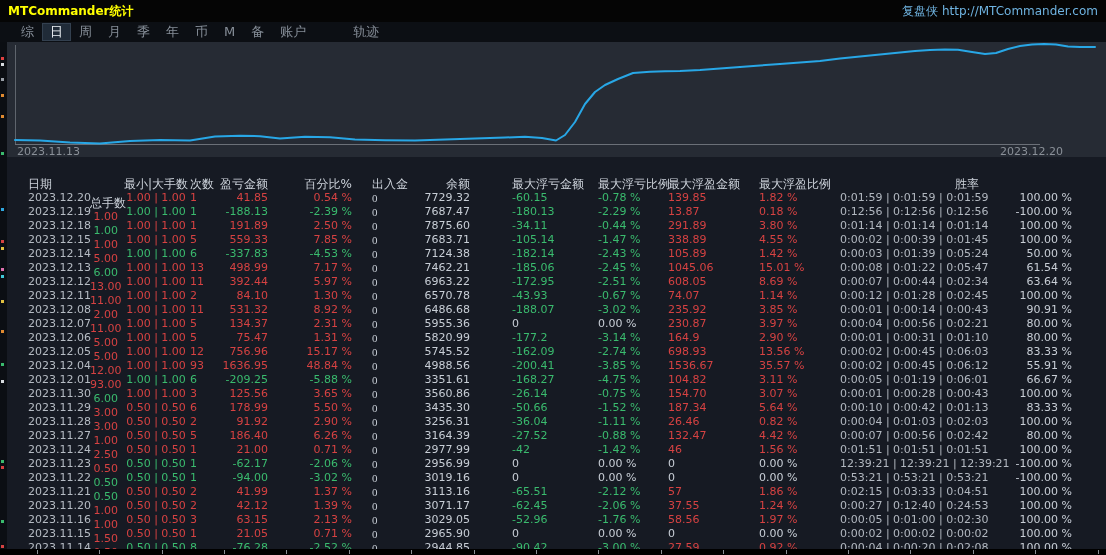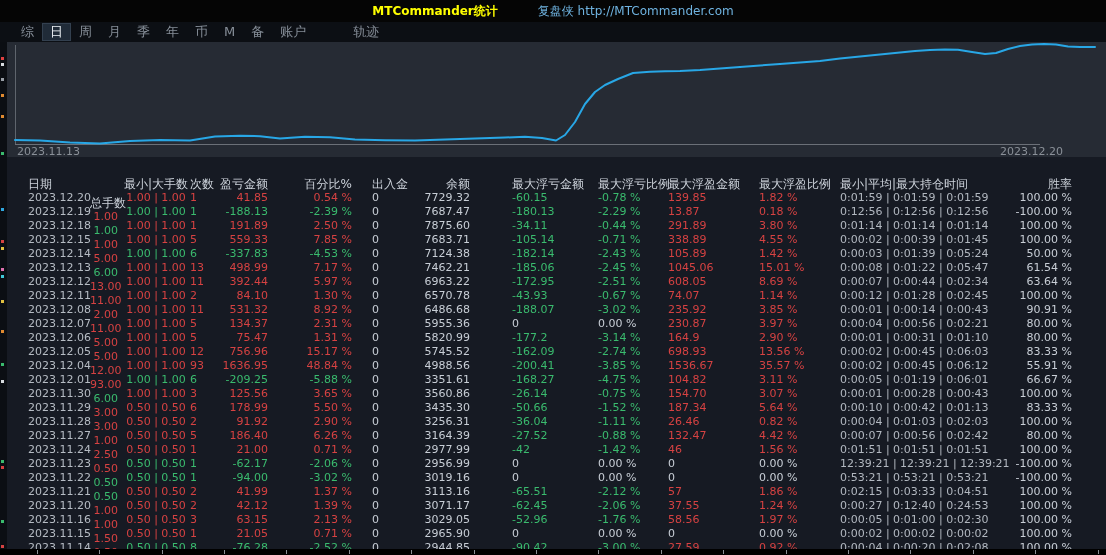--- a/index.html
+++ b/index.html
@@ -1,21 +1,21 @@
 <!DOCTYPE html>
 <html><head>
 <meta charset="utf-8">
 <style>
   html,body{margin:0;padding:0;background:#161a23;width:1106px;height:555px;overflow:hidden;
     font-family:"DejaVu Sans","Liberation Sans",sans-serif;}
   #app{position:relative;width:1106px;height:555px;background:#161a23;}
 
   
   .titlebar{position:absolute;top:0;left:0;width:1106px;height:22px;background:#050505;
-    display:flex;align-items:center;justify-content:center;box-sizing:border-box;padding:0 8px;gap:40px;}
+    display:flex;align-items:center;justify-content:space-between;box-sizing:border-box;padding:0 8px;gap:40px;}
   .title{color:#ffff00;font-size:12px;font-weight:bold;}
   .titlebar-right{color:#6fb3e0;font-size:12px;}
 
   
   .menubar{position:absolute;top:22px;left:0;width:1106px;height:20px;background:#0c0f14;
     display:flex;align-items:center;box-sizing:border-box;padding-left:14px;}
   .mi{color:#868e98;font-size:13px;line-height:16px;padding:0 7px;margin-right:2px;cursor:default;}
   .mi.sel{background:#202b38;color:#eef2f6;outline:1px solid #33404f;}
   .mi.gap{margin-left:31px;}
 
@@ -32,21 +32,21 @@
     color:#cdd3db;font-size:12px;white-space:nowrap;}
   .tbody{position:absolute;top:172px;left:0;width:1106px;}
   .tr{height:14px;align-items:center;font-size:11px;white-space:nowrap;cursor:default;}
   .cell{overflow:visible;}
   .c0{padding-left:28px;text-align:left;}
   .c1{text-align:right;padding-right:4px;margin-top:38px;}
   .c2{text-align:center;}
   .c3{text-align:left;padding-right:2px;}
   .c4{text-align:right;padding-right:2px;}
   .c5{text-align:right;padding-right:2px;}
-  .c6{padding-left:18px;text-align:left;}
+  .c6{padding-left:18px;text-align:left;font-family:Liberation Serif, serif;}
   .c7{text-align:right;padding-right:8px;}
   .c8{padding-left:34px;text-align:left;}
   .c9{padding-left:13px;text-align:left;}
   .c10{text-align:left;}
   .c11{padding-left:14px;text-align:left;}
   .c12{padding-left:12px;text-align:left;}
   .c13{text-align:right;padding-right:6px;}
   .c-date{color:#b6bcc4;}
   .red{color:#d64242;}
   .green{color:#3abb6e;}
@@ -104,21 +104,20 @@
       <div class="cell c2">最小|大手数</div>
       <div class="cell c3">次数</div>
       <div class="cell c4">盈亏金额</div>
       <div class="cell c5">百分比%</div>
       <div class="cell c6">出入金</div>
       <div class="cell c7">余额</div>
       <div class="cell c8">最大浮亏金额</div>
       <div class="cell c9">最大浮亏比例</div>
       <div class="cell c10">最大浮盈金额</div>
       <div class="cell c11">最大浮盈比例</div>
-      <div class="cell c12">最小|平均|最大持仓时间</div>
       <div class="cell c13">胜率</div>
     </div>
 
   <div class="tbody">
       <div class="tr grid">
         <div class="cell c0 c-date">2023.12.20</div>
         <div class="cell c1 red">1.00</div>
         <div class="cell c2 red">1.00 | 1.00</div>
         <div class="cell c3 red">1</div>
         <div class="cell c4 red">41.85</div>
@@ -167,21 +166,21 @@
       <div class="tr grid">
         <div class="cell c0 c-date">2023.12.15</div>
         <div class="cell c1 red">5.00</div>
         <div class="cell c2 red">1.00 | 1.00</div>
         <div class="cell c3 red">5</div>
         <div class="cell c4 red">559.33</div>
         <div class="cell c5 red">7.85 %</div>
         <div class="cell c6 neu">0</div>
         <div class="cell c7 neu">7683.71</div>
         <div class="cell c8 green">-105.14</div>
-        <div class="cell c9 green">-0.71 %</div>
+        <div class="cell c9 green">-1.47 %</div>
         <div class="cell c10 red">338.89</div>
         <div class="cell c11 red">4.55 %</div>
         <div class="cell c12 dim">0:00:02 | 0:00:39 | 0:01:45</div>
         <div class="cell c13 neu">100.00 %</div>
       </div>
       <div class="tr grid">
         <div class="cell c0 c-date">2023.12.14</div>
         <div class="cell c1 green">6.00</div>
         <div class="cell c2 green">1.00 | 1.00</div>
         <div class="cell c3 green">6</div>

